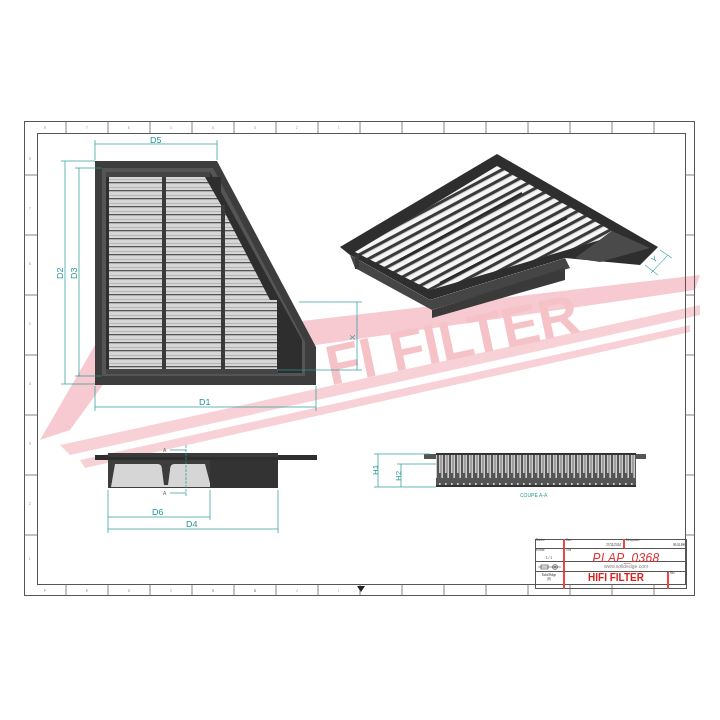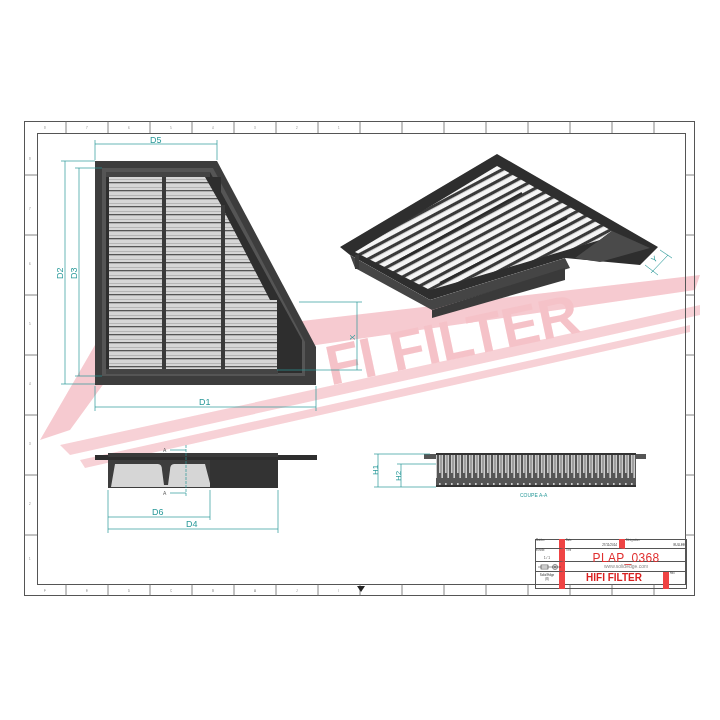--- a/index.html
+++ b/index.html
@@ -1,23 +1,23 @@
 <!DOCTYPE html>
 <html><head>
 <meta charset="utf-8">
 <style>
   html, body { margin:0; padding:0; background:#ffffff; }
   body { width:720px; height:720px; position:relative; overflow:hidden; font-family:"Liberation Sans", sans-serif; }
   .sheet { position:absolute; left:0; top:0; width:720px; height:720px; }
   svg text { font-family:"Liberation Sans", sans-serif; }
   .tb { position:absolute; left:535px; top:539px; width:152px; height:50px; font-family:"Liberation Sans", sans-serif; }
-  .tb-cell { position:absolute; box-sizing:border-box; border-right:6px solid #ef4444; border-bottom:1px solid #555; font-size:3px; color:#333; }
+  .tb-cell { position:absolute; box-sizing:border-box; border-right:2px solid #ef4444; border-bottom:1px solid #555; font-size:3px; color:#333; }
   .tb-lbl { position:absolute; left:1px; top:0px; font-size:2.6px; color:#444; }
   .tb-val { position:absolute; right:2px; bottom:1px; font-size:3px; color:#333; }
-  .tb-part { position:absolute; left:0; right:0; top:2px; text-align:center; color:#e03030; font-size:12px; letter-spacing:0.3px; }
+  .tb-part { position:absolute; left:0; right:0; top:2px; text-align:center; color:#e03030; font-size:12px; letter-spacing:0.3px;font-style:italic; }
   .tb-web { position:absolute; left:0; right:0; top:1px; text-align:center; color:#888; font-size:5px; }
   .tb-brand { position:absolute; left:0; right:0; top:0px; text-align:center; color:#d82020; font-size:10px; font-weight:bold; }
   .tb-scale { position:absolute; left:0; right:0; bottom:1px; text-align:center; font-size:3px; color:#333; }
   .tb-sw { position:absolute; left:0; right:0; top:1px; text-align:center; font-size:3px; color:#333; line-height:4px; }
 </style>
 </head>
 <body>
 
 <div class="sheet">
 <svg width="720" height="720" viewBox="0 0 720 720" xmlns="http://www.w3.org/2000/svg">

